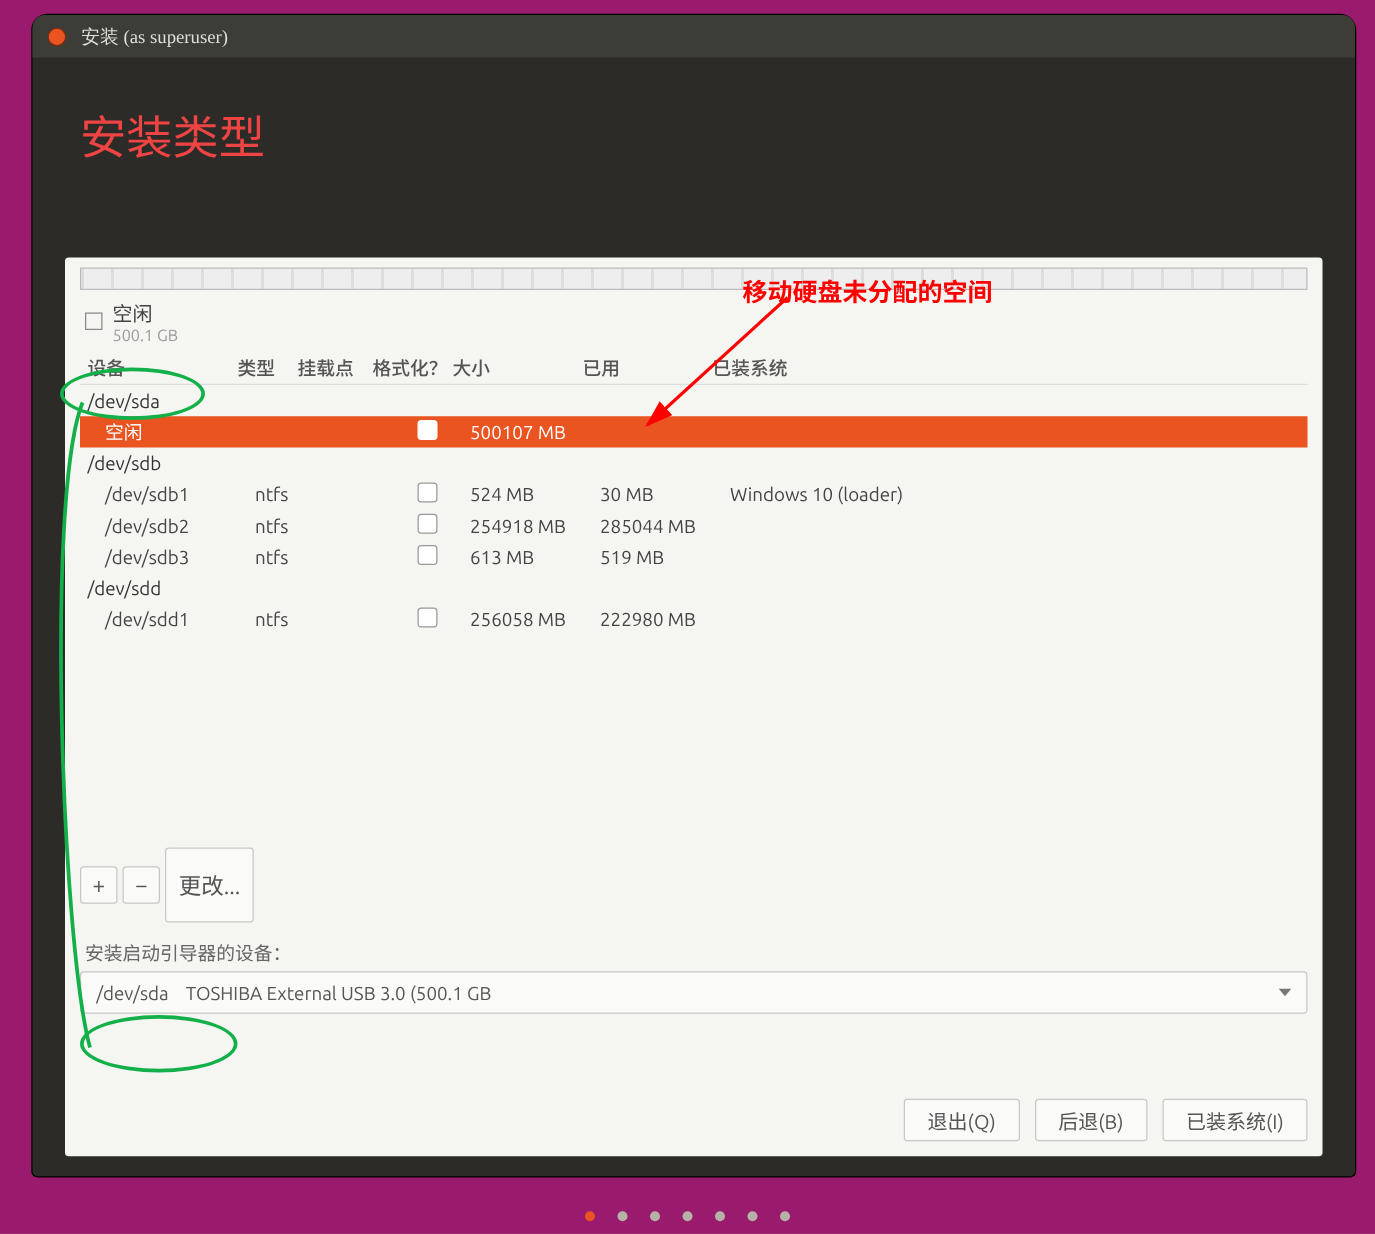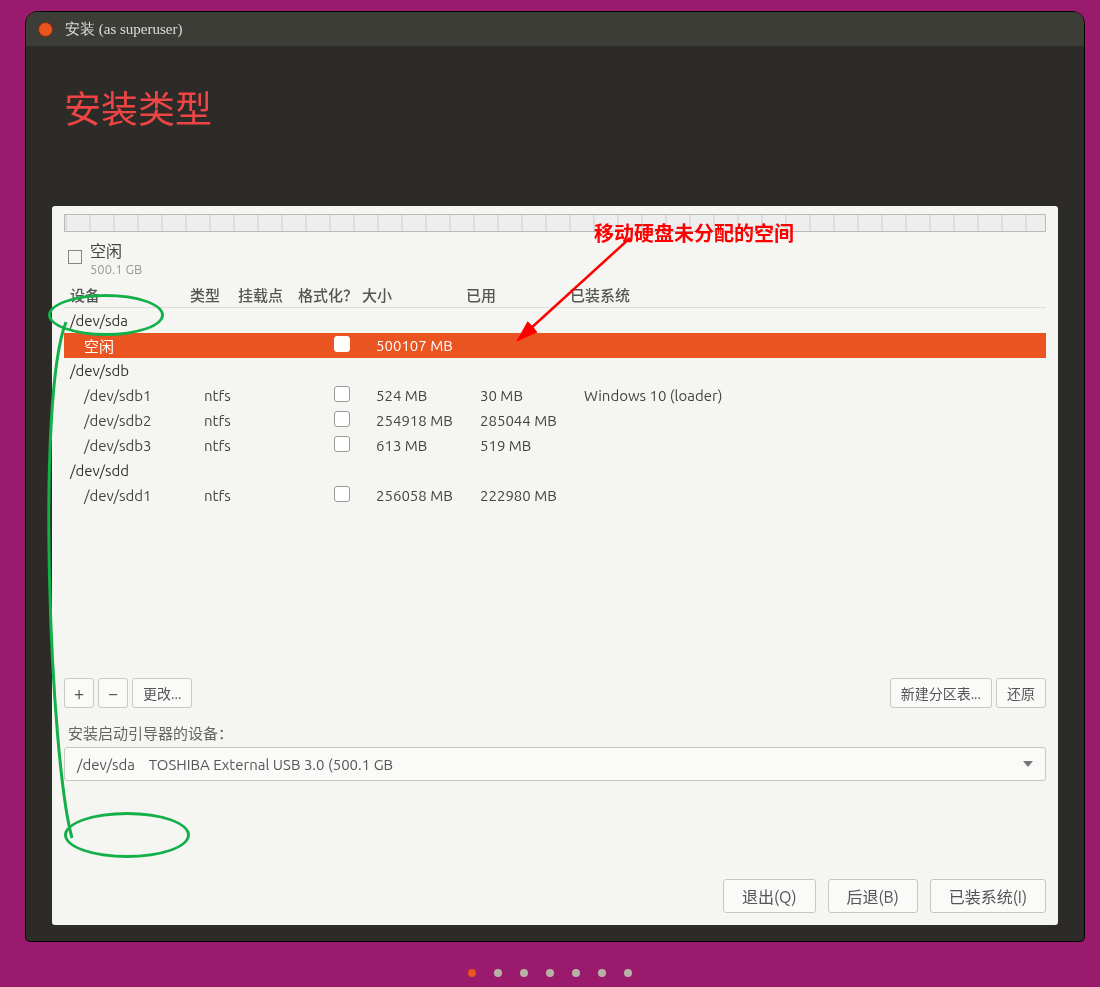--- a/index.html
+++ b/index.html
@@ -31,21 +31,21 @@
   .c-used{flex:0 0 104px}
   .c-sys{flex:1}
   .trow.sel{background:#e95420;color:#fff}
   .trow.disk{color:#333}
   .trow .c-dev.ind{padding-left:20px}
   .chk{width:14px;height:14px;border:1px solid #999;border-radius:3px;background:#fff;display:inline-block}
   .trow.sel .chk{border-color:#fff}
   .spacer{height:170px}
   .toolbar{display:flex;align-items:center;margin:0 12px;gap:4px}
   .btn{height:28px;background:#fafaf8;border:1px solid #c7c7c3;border-radius:3px;
-       font-size:14px;color:#555;display:flex;align-items:center;justify-content:center;padding:0 10px;}
+       font-size:18px;color:#555;display:flex;align-items:center;justify-content:center;padding:15px 10px;}
   .btn.sq{width:28px;padding:0;font-size:18px}
   .tool-right{margin-left:auto;display:flex;gap:4px}
   .bootlabel{margin:14px 16px 4px 16px;color:#666;font-size:15px}
   .bootsel{margin:0 12px;height:32px;border:1px solid #c7c7c3;border-radius:3px;background:#fafaf8;
            display:flex;align-items:center;padding:0 12px;color:#555;font-size:15px;justify-content:space-between}
   .caret{width:0;height:0;border-left:5px solid transparent;border-right:5px solid transparent;border-top:6px solid #777}
   .footbtns{position:absolute;right:12px;bottom:12px;display:flex;gap:12px}
   .footbtns .btn{padding:0 18px;height:32px;font-size:16px}
   
   .anno-text{position:absolute;color:#f00;font-weight:600;font-size:20px;pointer-events:none}
@@ -162,24 +162,20 @@
             </div>
           </div>
       </div>
 
       <div class="spacer"></div>
 
       <div class="toolbar">
         <div class="btn sq">+</div>
         <div class="btn sq">−</div>
         <div class="btn">更改...</div>
-        <div class="tool-right">
-          <div class="btn">新建分区表...</div>
-          <div class="btn">还原</div>
-        </div>
       </div>
 
       <div class="bootlabel">安装启动引导器的设备：</div>
       <div class="bootsel">
         <span>
           <span>/dev/sda</span>
           &nbsp;&nbsp;
           <span>TOSHIBA External USB 3.0 (500.1 GB</span>
         </span>
         <span class="caret"></span>

